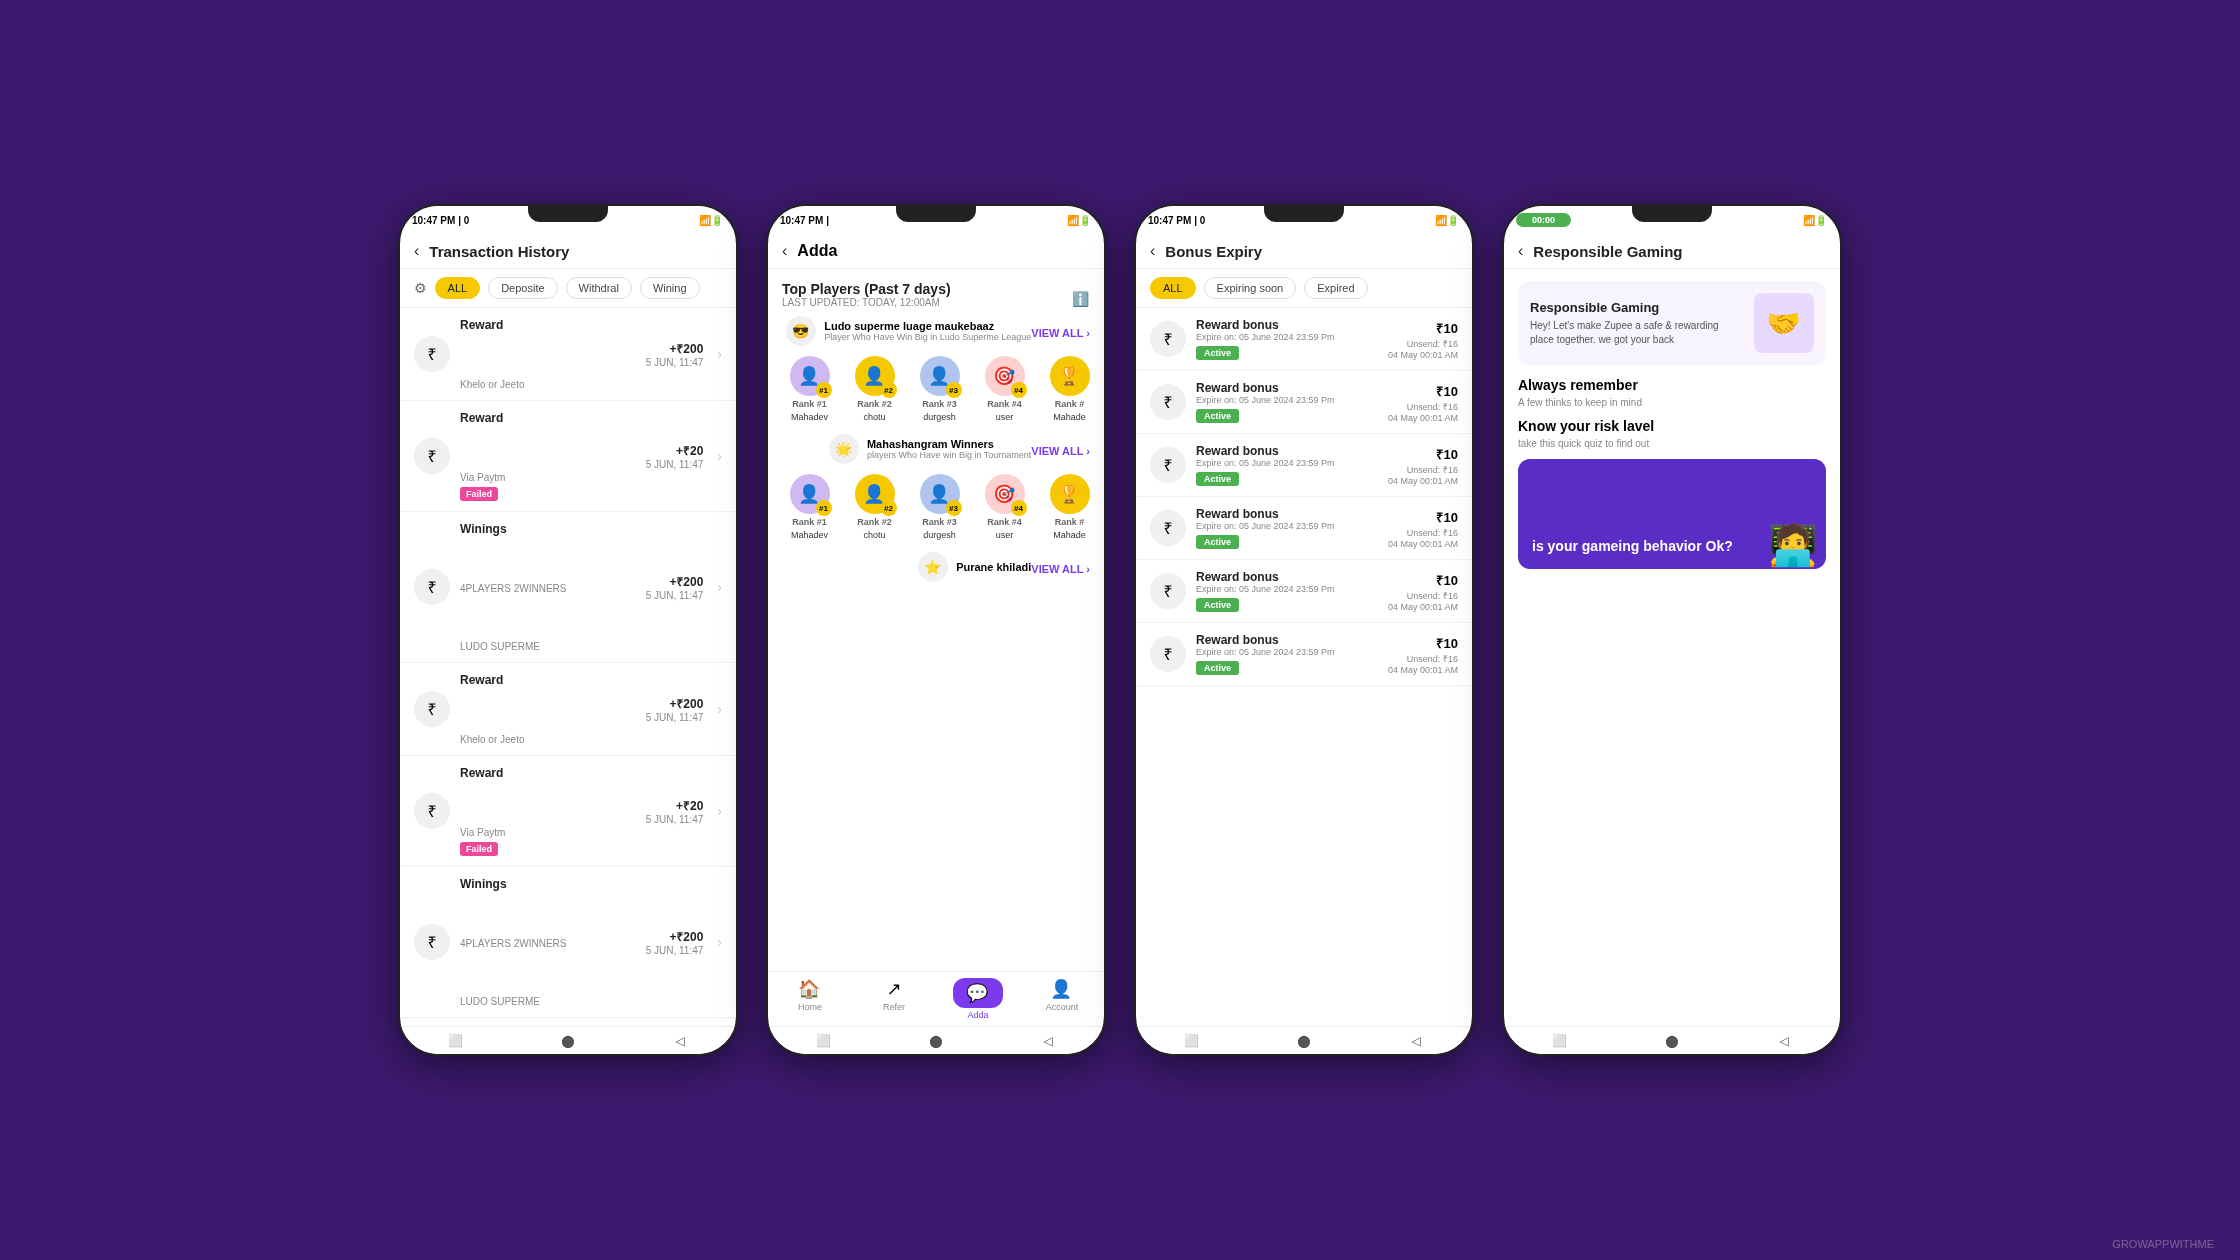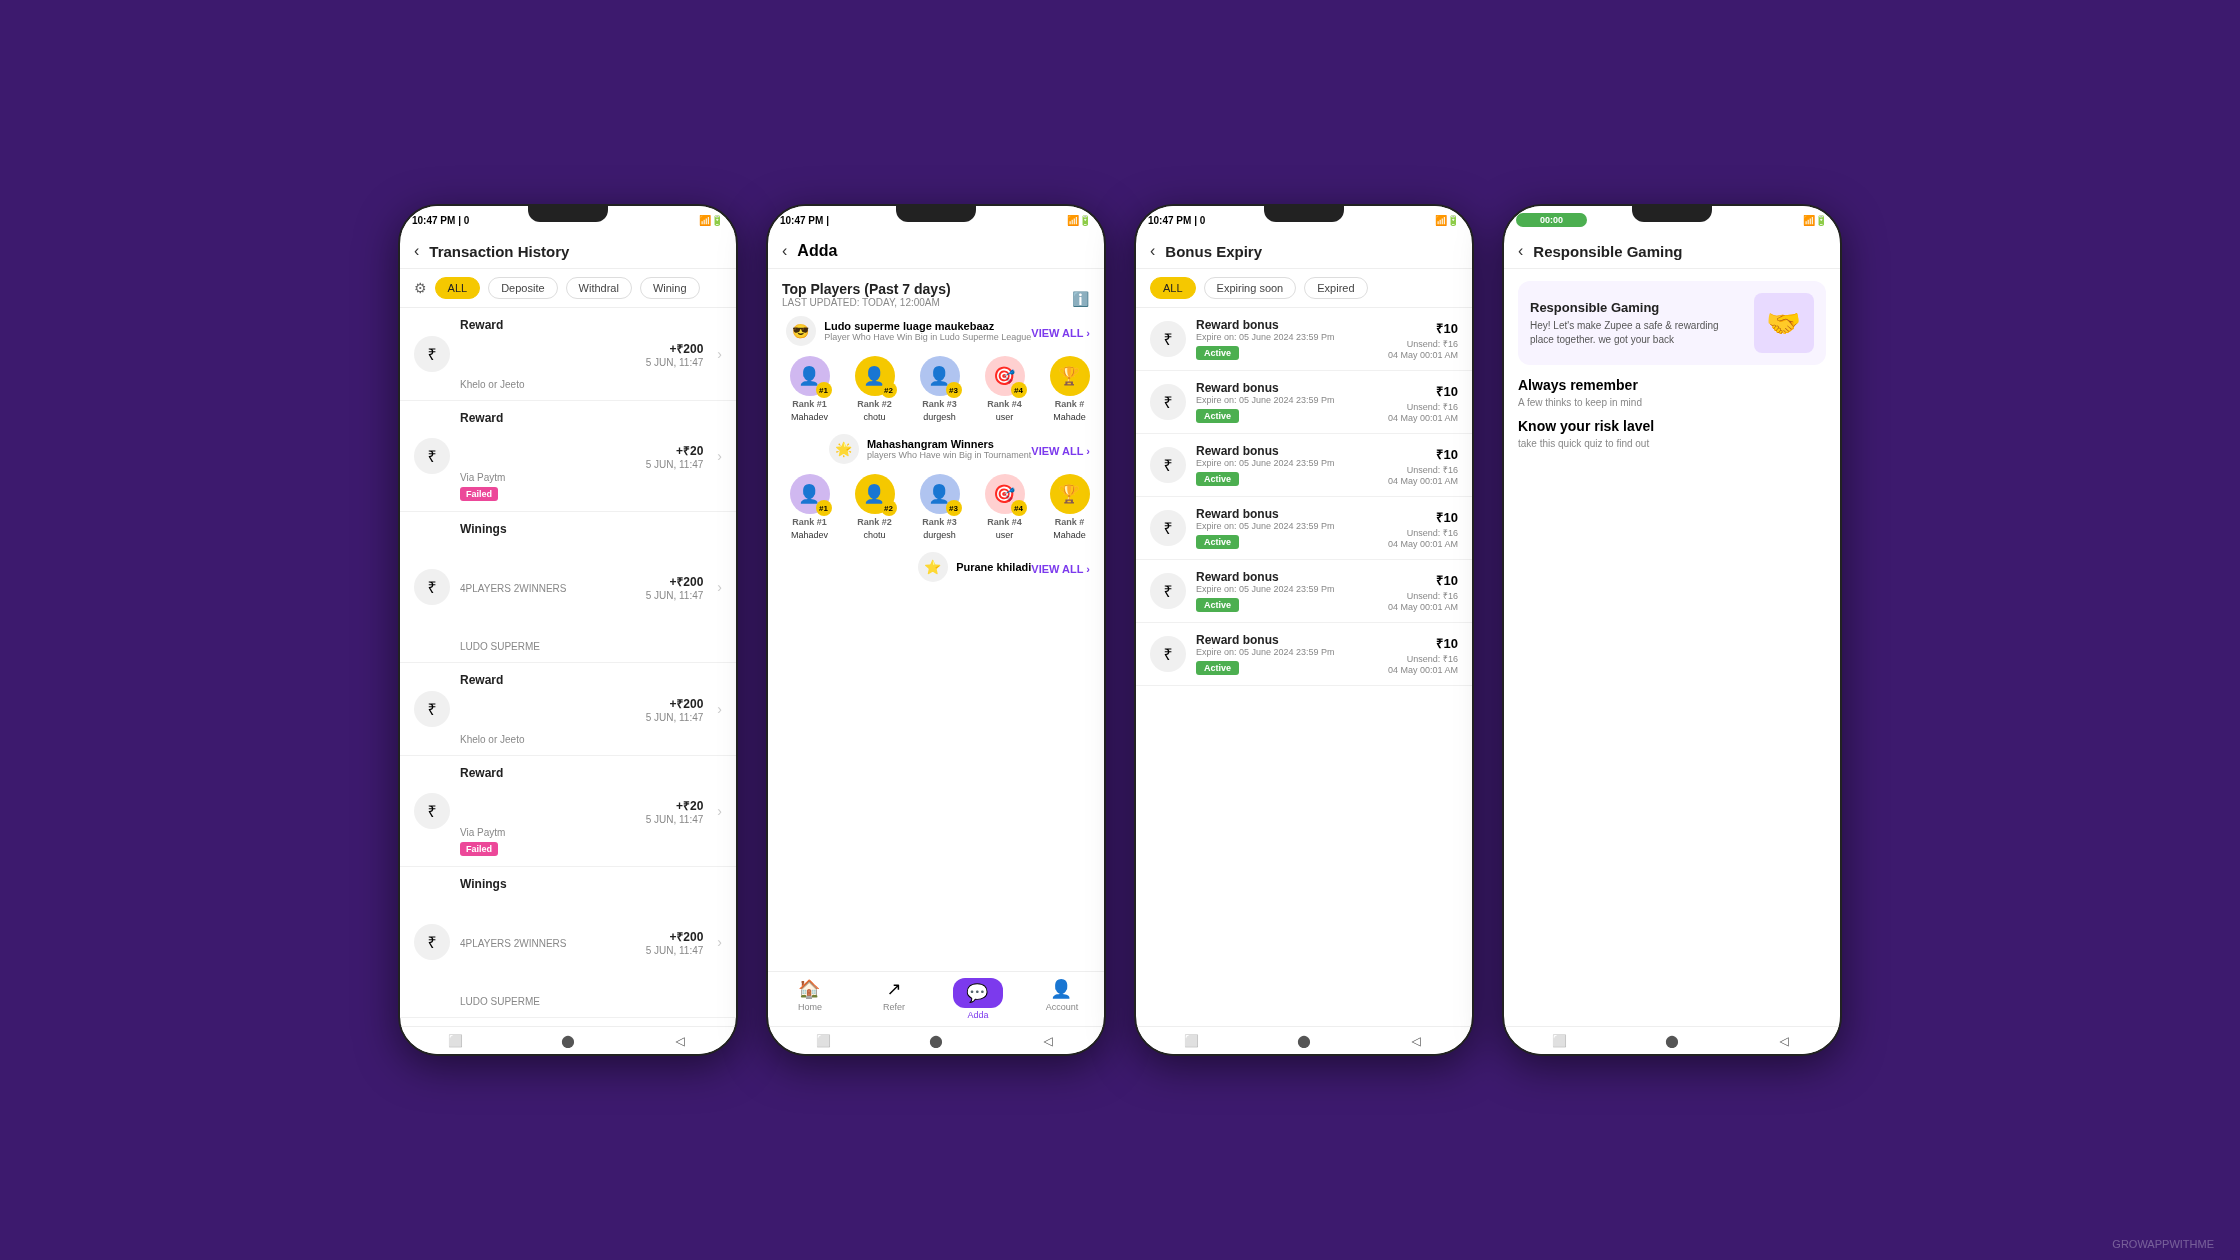--- a/index.html
+++ b/index.html
@@ -272,21 +272,21 @@
     .bonus-unsend { font-size: 9px; color: #888; }
     .bonus-date { font-size: 9px; color: #888; }
 
     
     .rg-status-bar { background: #fff; }
     .rg-status-bar .status-left { color: #4caf50; }
     .call-indicator {
       background: #4caf50;
       color: #fff;
       border-radius: 10px;
-      padding: 2px 24px;
+      padding: 2px 16px;
       font-size: 9px;
       font-weight: 600;
     }
     .rg-header {
       padding: 8px 14px;
       display: flex;
       align-items: center;
       gap: 10px;
       border-bottom: 1px solid #eee;
     }
@@ -736,20 +736,24 @@
           <div class="rg-card-img">🤝</div>
         </div>
 
         <div class="rg-section-title">Always remember</div>
         <div class="rg-section-desc">A few thinks to keep in mind</div>
 
 
         <div class="rg-section-title">Know your risk lavel</div>
         <div class="rg-section-desc">take this quick quiz to find out</div>
 
+        <div class="rg-quiz-card">
+          <div class="rg-quiz-text">is your gameing behavior Ok?</div>
+          <div class="rg-quiz-figure">🧑‍💻</div>
+        </div>
       </div>
     </div>
     <div class="android-nav">
       <div class="nav-btn">⬜</div>
       <div class="nav-btn">⬤</div>
       <div class="nav-btn">◁</div>
     </div>
   </div>
 
 </div>

